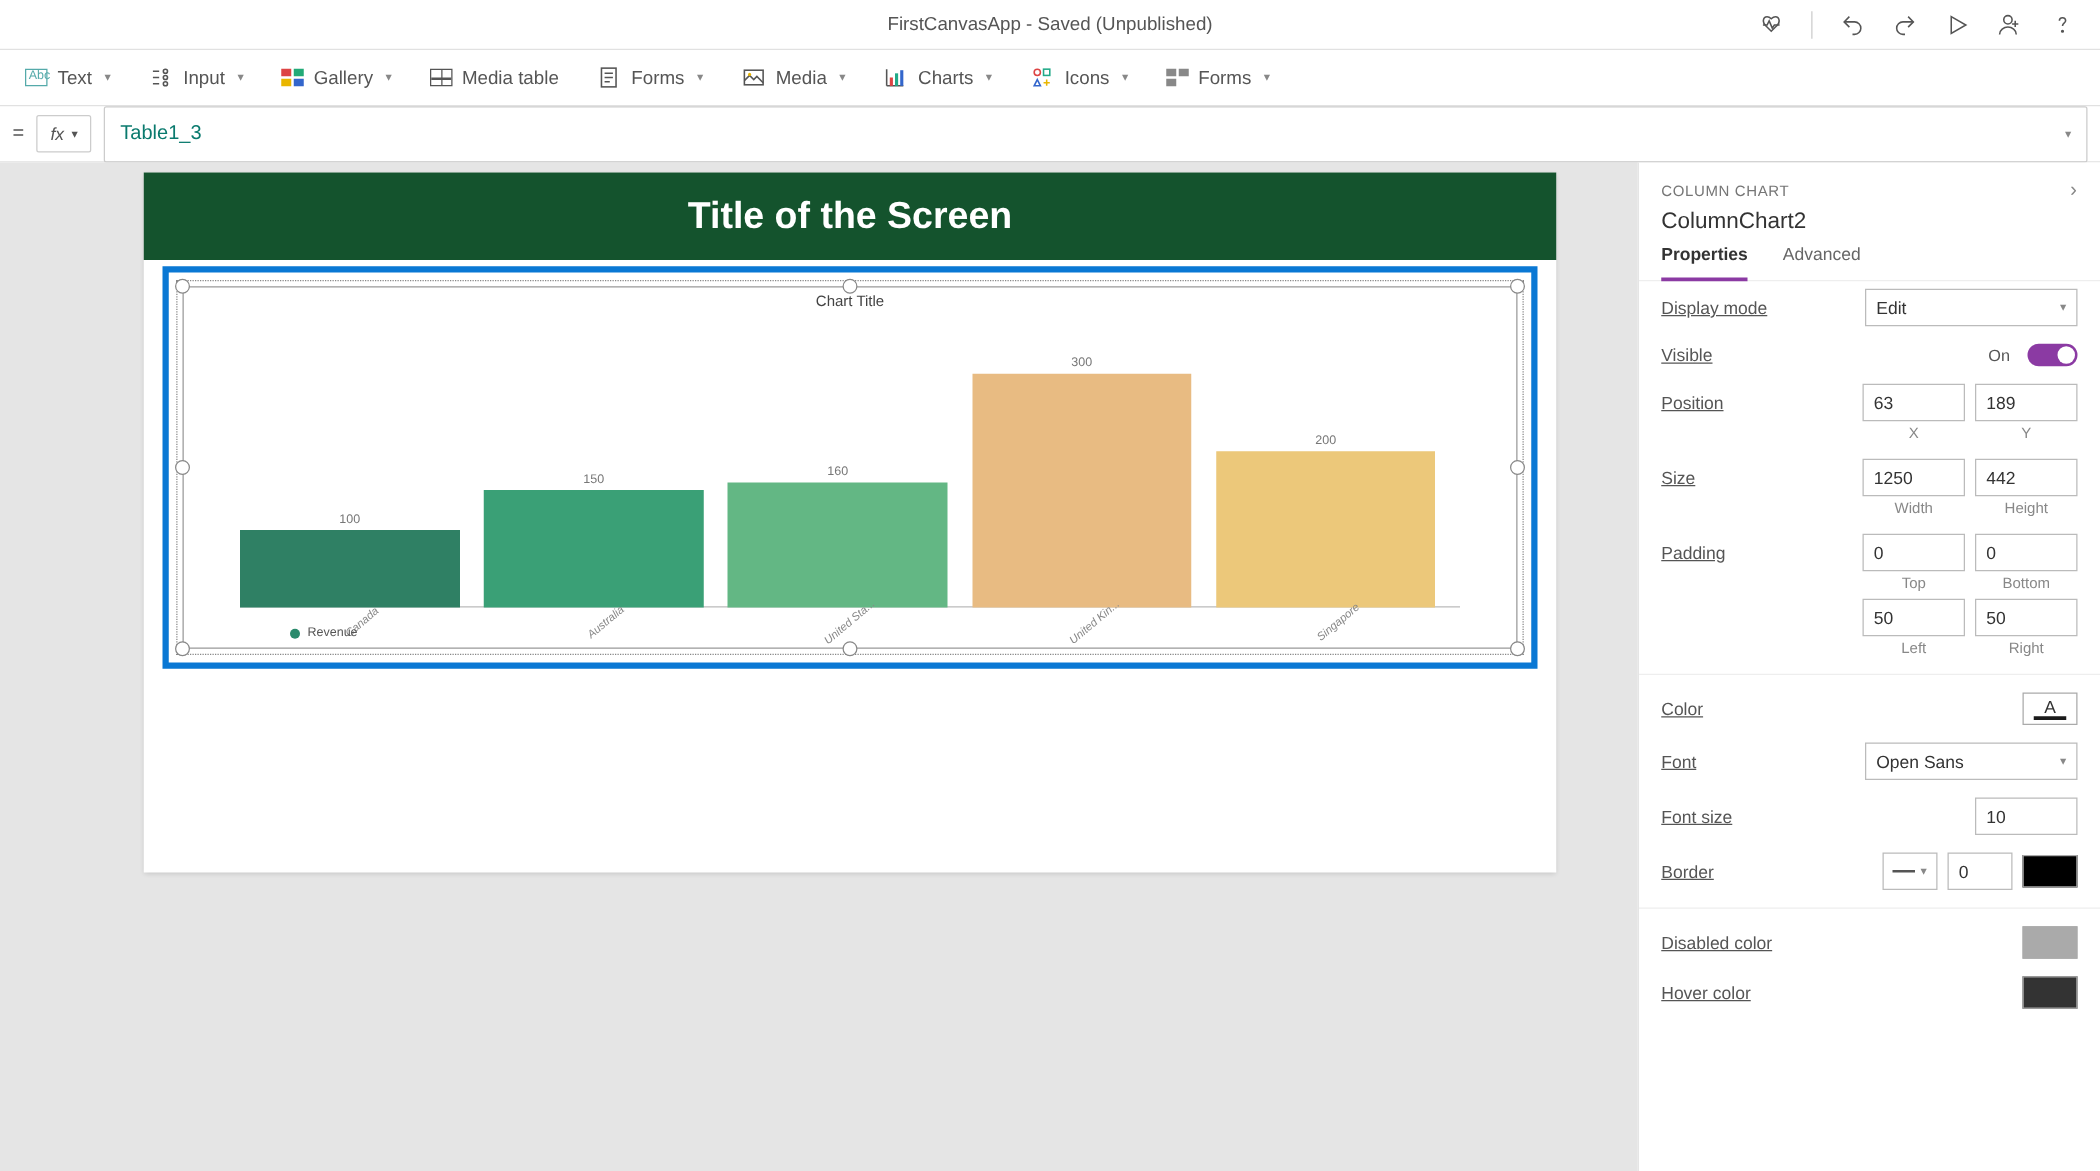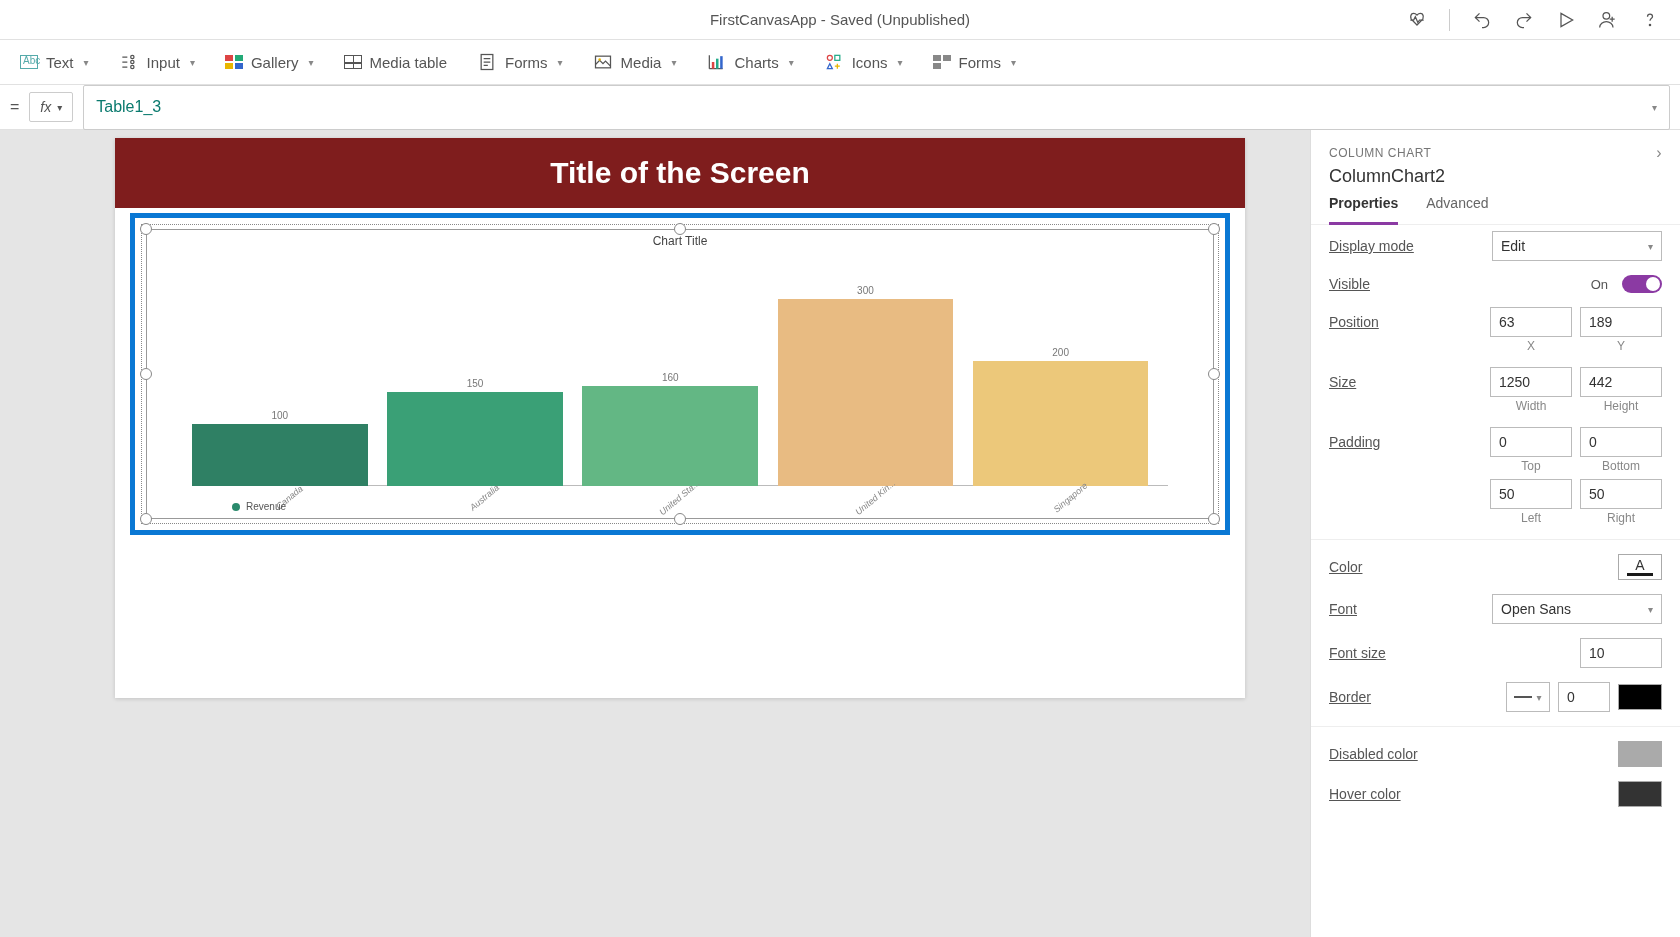--- a/index.html
+++ b/index.html
@@ -30,21 +30,21 @@
   .eq { font-size:16px; color:#555;}
   .fx-pill { display:flex; align-items:center; gap:6px; padding:6px 10px; border:1px solid #ccc; border-radius:2px; color:#555; font-style:italic;}
   .fx-pill .chev{font-size:10px;font-style:normal;}
   .formula-input { flex:1; border:1px solid #ccc; border-radius:2px; height:45px; display:flex; align-items:center; padding:0 12px; color:#0a7a6e; font-family:Consolas,monospace; font-size:16px; justify-content:space-between;}
   .formula-input .chev{color:#888;font-size:10px;}
 
   
   .workarea { display:flex; height:calc(100vh - 130px);}
   .canvas-zone { flex:1; background:#e5e5e5; padding:0; overflow:hidden; position:relative;}
   .canvas-frame { background:#fff; margin:8px 65px 50px 115px; height:560px; box-shadow:0 1px 4px rgba(0,0,0,.15);}
-  .screen-title { background:#7f1d1d; color:#fff; text-align:center; font-weight:700; font-size:30px; padding:18px 0;}
+  .screen-title { background:#14532d; color:#fff; text-align:center; font-weight:700; font-size:30px; padding:18px 0;}
   .chart-sel-outer { border:5px solid #0a78d4; margin:5px 15px 10px 15px; padding:6px; position:relative;}
   .chart-sel-inner { border:1px dotted #888; padding:4px; position:relative;}
   .chart-box { border:1px solid #999; position:relative; height:290px; background:#fff;}
   .sel-handle{position:absolute;width:12px;height:12px;border:1px solid #888;background:#fff;border-radius:50%;}
   .sh-tl{top:-7px;left:-7px;} .sh-tr{top:-7px;right:-7px;} .sh-bl{bottom:-7px;left:-7px;} .sh-br{bottom:-7px;right:-7px;}
   .sh-tc{top:-7px;left:50%;margin-left:-6px;} .sh-bc{bottom:-7px;left:50%;margin-left:-6px;}
   .sh-ml{top:50%;left:-7px;margin-top:-6px;} .sh-mr{top:50%;right:-7px;margin-top:-6px;}
   
   .chart-title{ text-align:center; font-size:12px; color:#444; padding:4px 0 0 0;}
   .bars-area{ position:absolute; left:45px; right:45px; bottom:32px; top:22px;}

